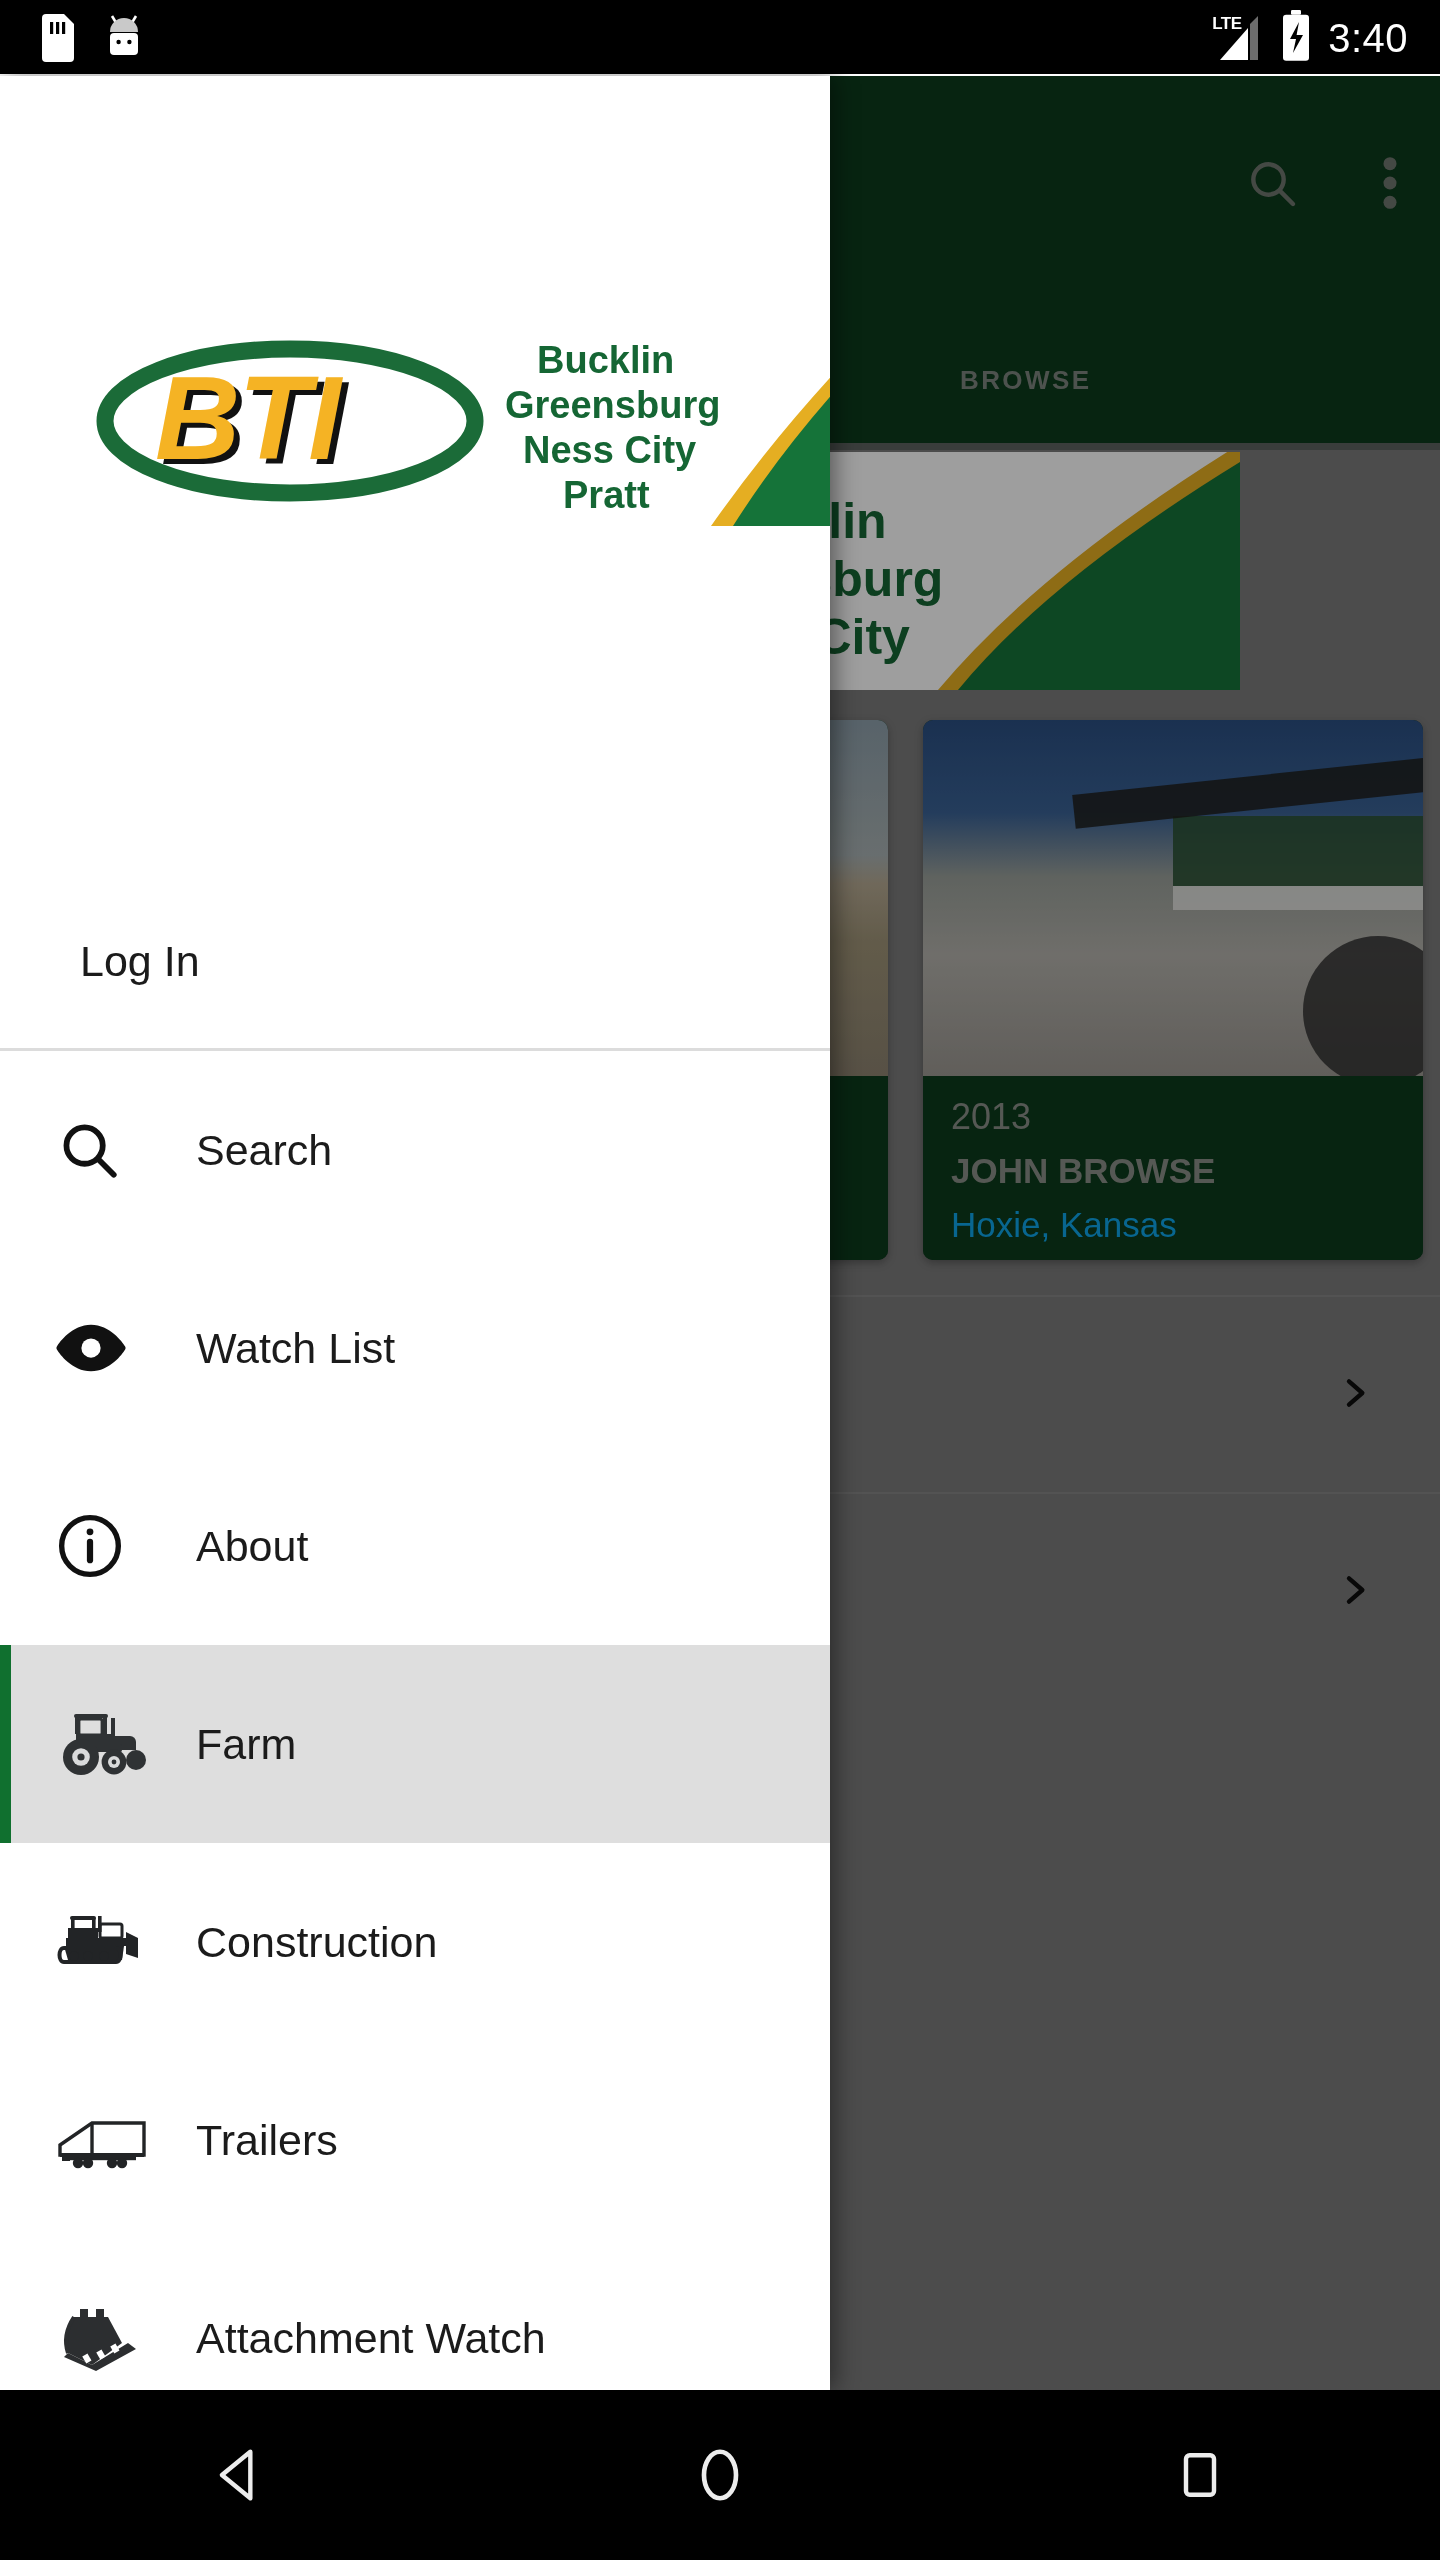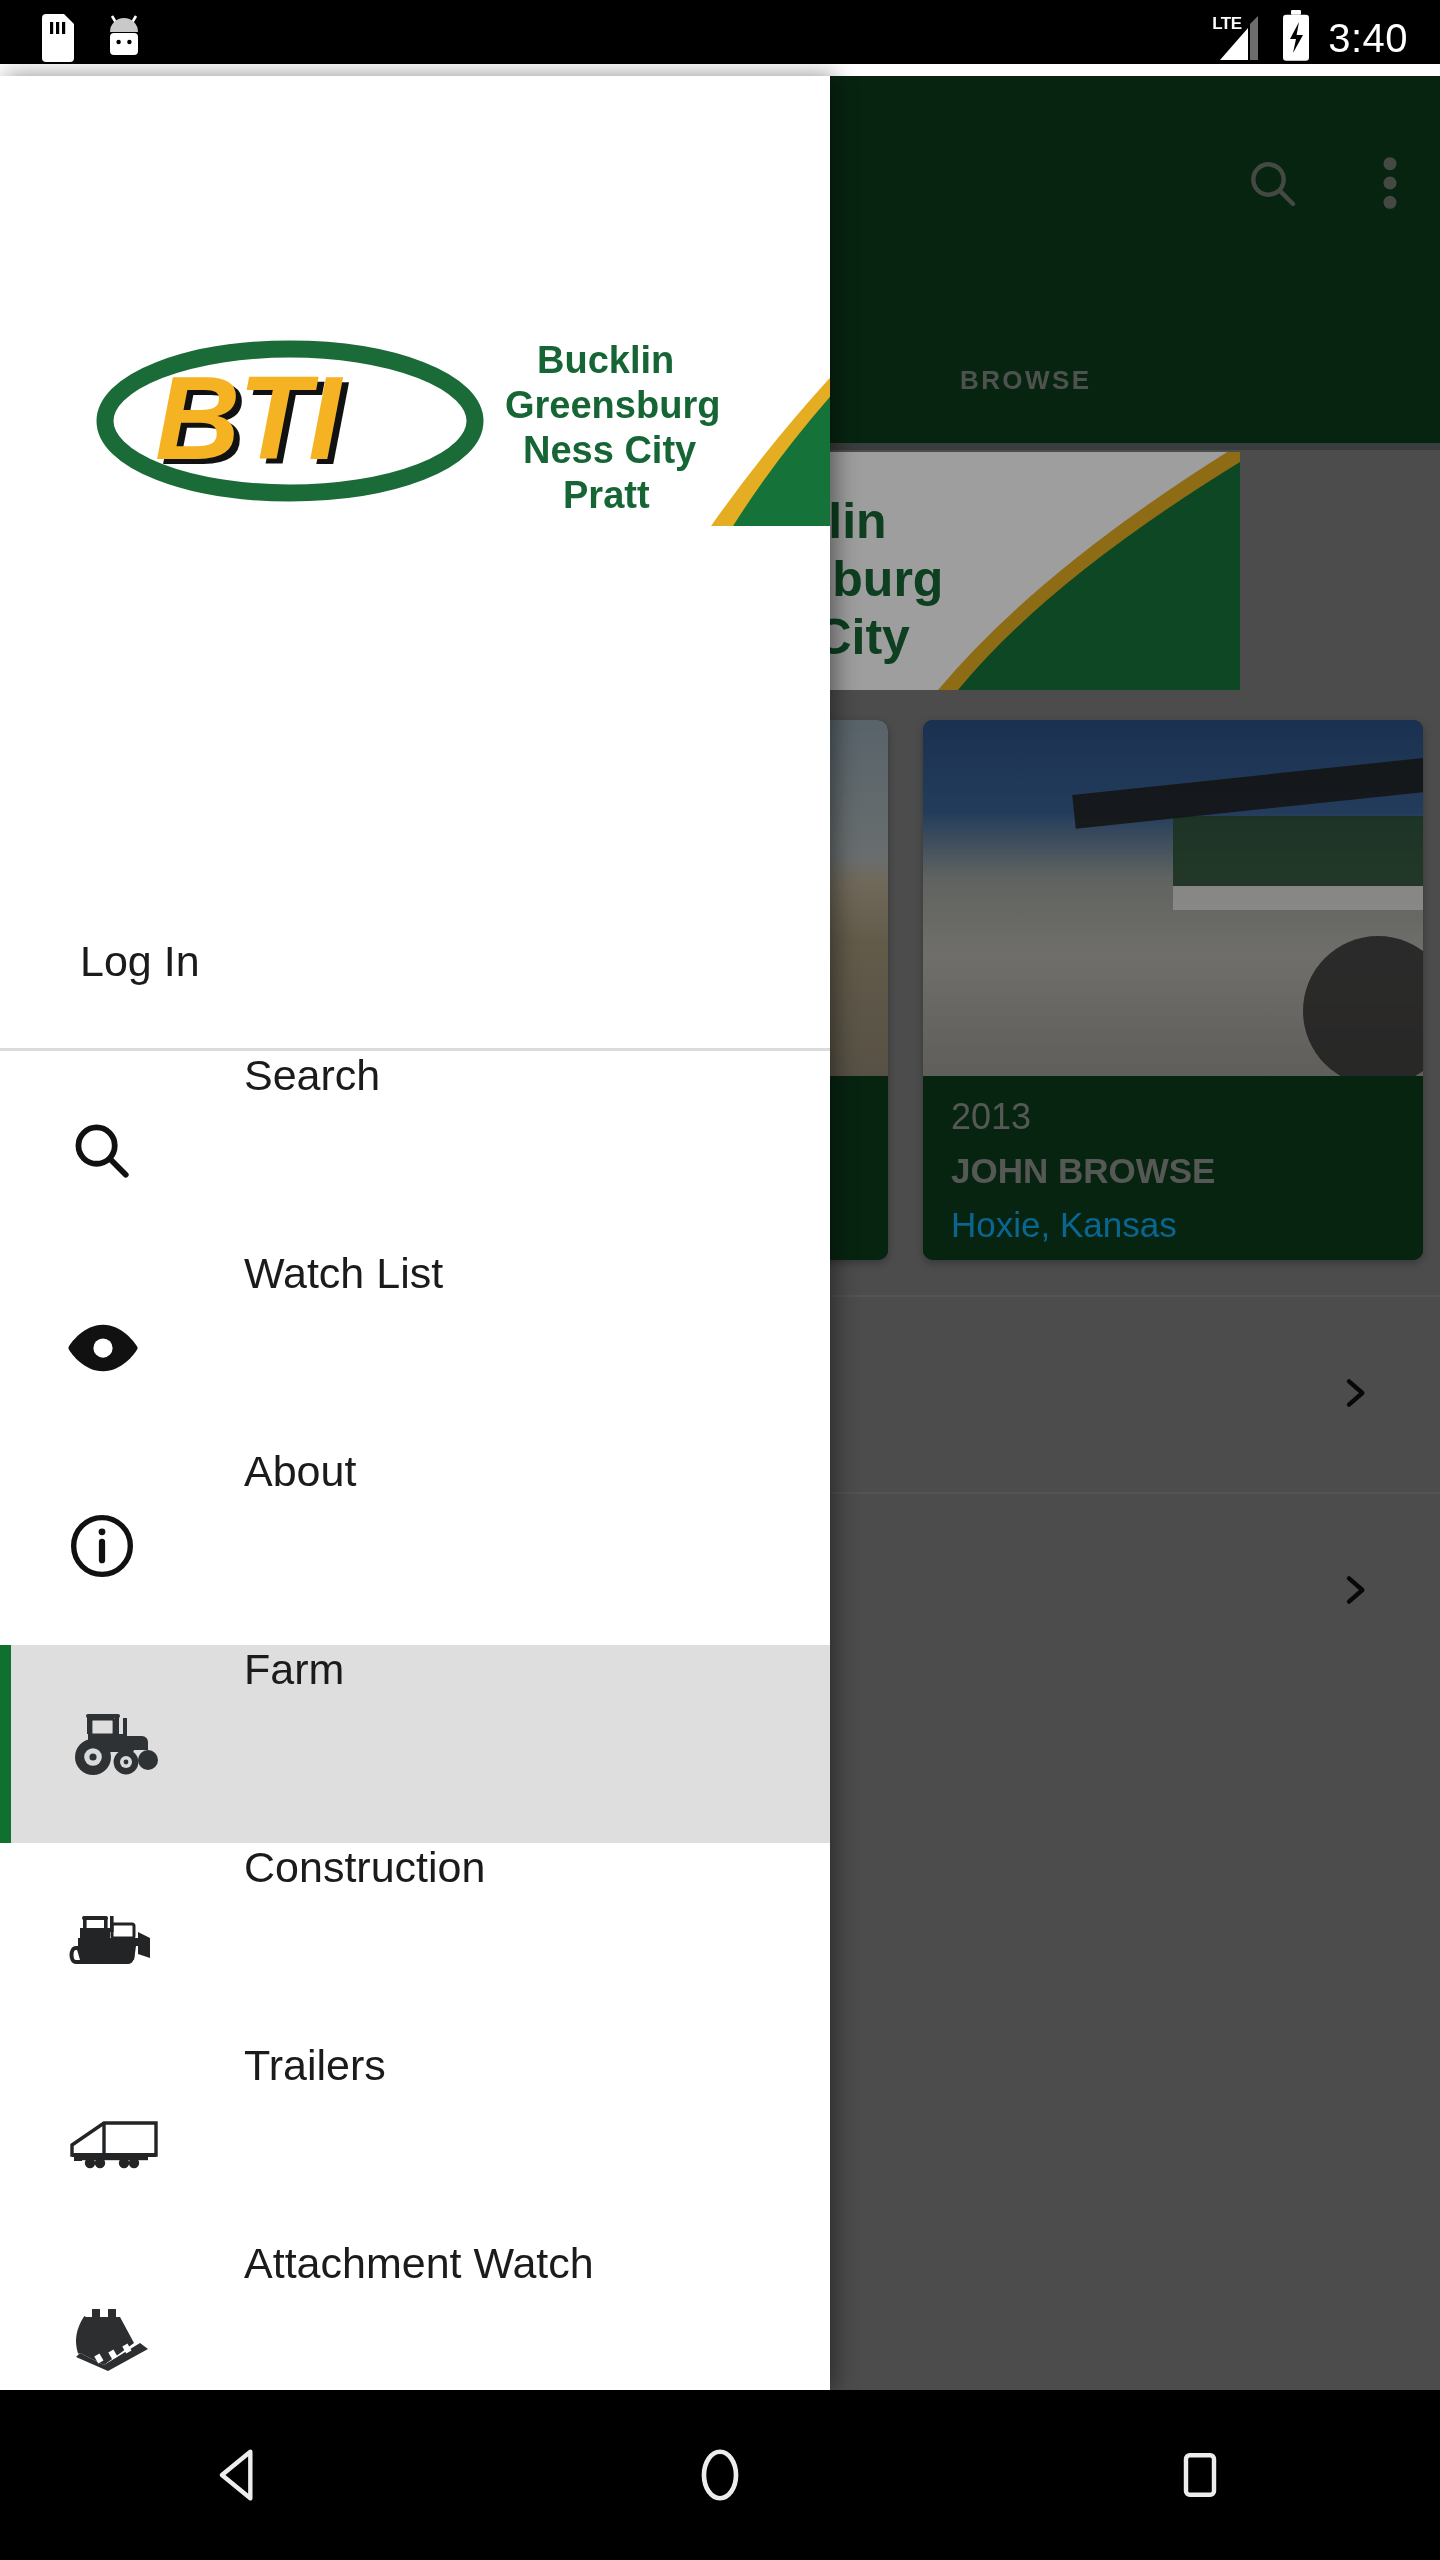--- a/index.html
+++ b/index.html
@@ -6,21 +6,21 @@
   html, body {
     width: 1440px; height: 2560px;
     background: #ffffff;
     font-family: "Liberation Sans", sans-serif;
     overflow: hidden;
   }
   #screen { position: relative; width: 1440px; height: 2560px; overflow: hidden; background: #fff; }
 
   
   .statusbar {
-    position: absolute; top: 0; left: 0; width: 1440px; height: 64px;
+    position: absolute; top: 0; left: 0; width: 1440px; height: 74px;
     background: #000; z-index: 60;
   }
   .sb-left { position: absolute; left: 40px; top: 14px; display: flex; align-items: center; gap: 30px; }
   .sb-right { position: absolute; right: 32px; top: 10px; display: flex; align-items: center; gap: 16px; }
   .sb-time { color: #fff; font-size: 40px; letter-spacing: 0.5px; line-height: 56px; }
   .lte-wrap { position: relative; width: 52px; height: 52px; }
   .lte-text { position: absolute; left: 0; top: 2px; color: #fff; font-size: 17px; font-weight: bold; letter-spacing: -0.5px; }
 
   
   .app { position: absolute; top: 76px; left: 0; width: 1440px; height: 2314px; background: #fff; }
@@ -86,22 +86,22 @@
 
   .login-row {
     position: absolute; left: 0; top: 800px; width: 910px; height: 170px;
     display: flex; align-items: center; padding-left: 80px;
   }
   .login-text { font-size: 43px; color: #1b1b1b; }
   .drawer-divider-top { position: absolute; left: 0; top: 972px; width: 910px; height: 3px; background: #dcdcdc; }
 
   .menu { position: absolute; left: 0; top: 975px; width: 910px; }
   .menu-item {
-    position: relative; display: flex; 
-    height: 198px; padding-left: 12px; background: #fff; gap: 36px;
+    position: relative; display: flex; align-items: center;
+    height: 198px; padding-left: 0; background: #fff;
   }
   .menu-item.active { background: #dedede; }
   .menu-item.active .active-bar {
     position: absolute; left: 0; top: 0; width: 11px; height: 100%; background: #10702f;
   }
   .menu-icon {
     width: 120px; min-width: 120px; margin-left: 56px;
     display: flex; align-items: center; justify-content: flex-start;
   }
   .menu-label { font-size: 43px; color: #1b1b1b; margin-left: 20px; white-space: nowrap; }

